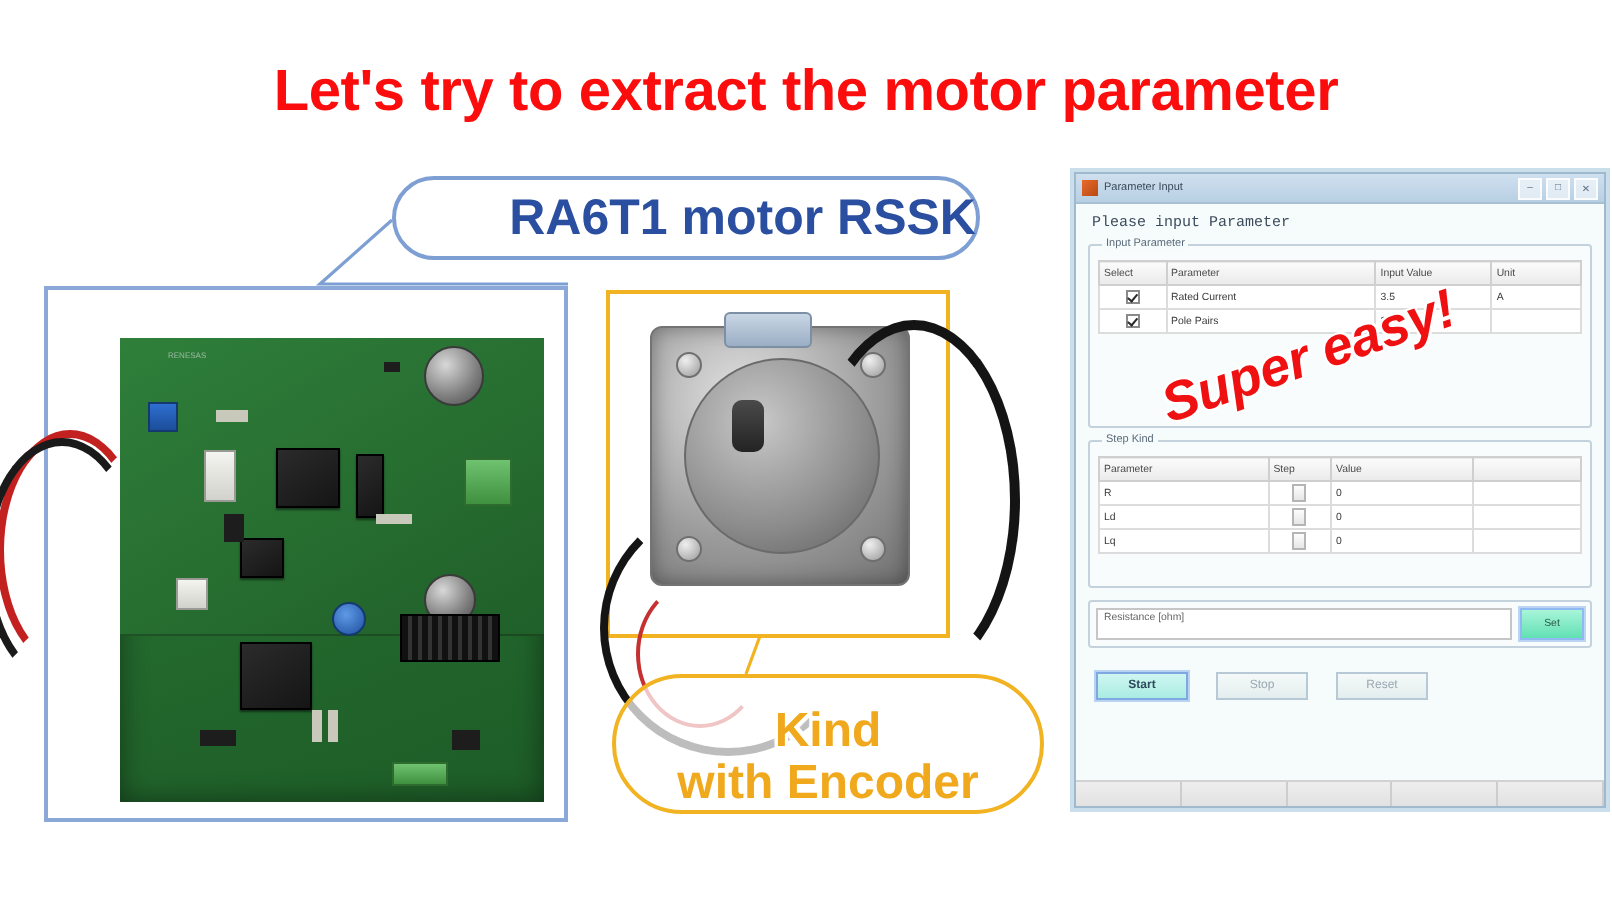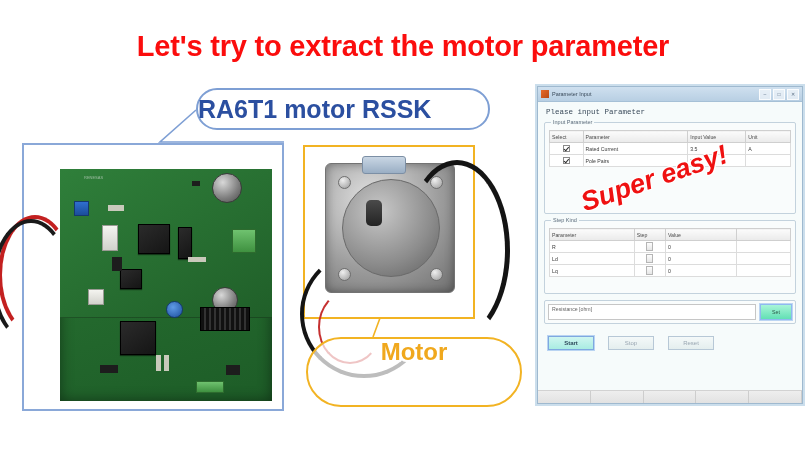--- a/index.html
+++ b/index.html
@@ -176,21 +176,21 @@
     border-color: transparent;
     border-radius: 50%;
   }
 
   
   .callout {
     position: absolute;
     box-sizing: border-box;
     display: flex;
     align-items: center;
-    justify-content: flex-start;
+    justify-content: flex-end;
     background: #ffffff;
     text-align: center;
     line-height: 1.08;
   }
   .callout-board {
     left: 196px;
     top: 88px;
     width: 294px;
     height: 42px;
     border: 2px solid #7e9fd4;
@@ -490,21 +490,22 @@
   </div>
 
   <div class="cable" style="left:404px; top:160px; width:96px; height:170px; border-width:5px; border-right-color:#141414; border-top-color:#141414;"></div>
   <div class="cable" style="left:300px; top:250px; width:120px; height:120px; border-width:4px; border-bottom-color:#141414; border-left-color:#141414;"></div>
   <div class="cable" style="left:318px; top:290px; width:60px; height:70px; border-width:2.5px; border-bottom-color:#c53030; border-left-color:#c53030;"></div>
 
   <div class="callout callout-board">
     <span>RA6T1 motor RSSK</span>
   </div>
   <div class="callout callout-motor">
-    <span>Motor</span>
+    <span>Kind</span>
+    <span>with Encoder</span>
   </div>
 
   <div class="dialog">
     <div class="dlg-titlebar">
       <div class="dlg-icon"></div>
       <div class="dlg-title">Parameter Input</div>
       <div class="dlg-winbtns">
         <div class="dlg-winbtn">–</div>
         <div class="dlg-winbtn">□</div>
         <div class="dlg-winbtn">✕</div>

